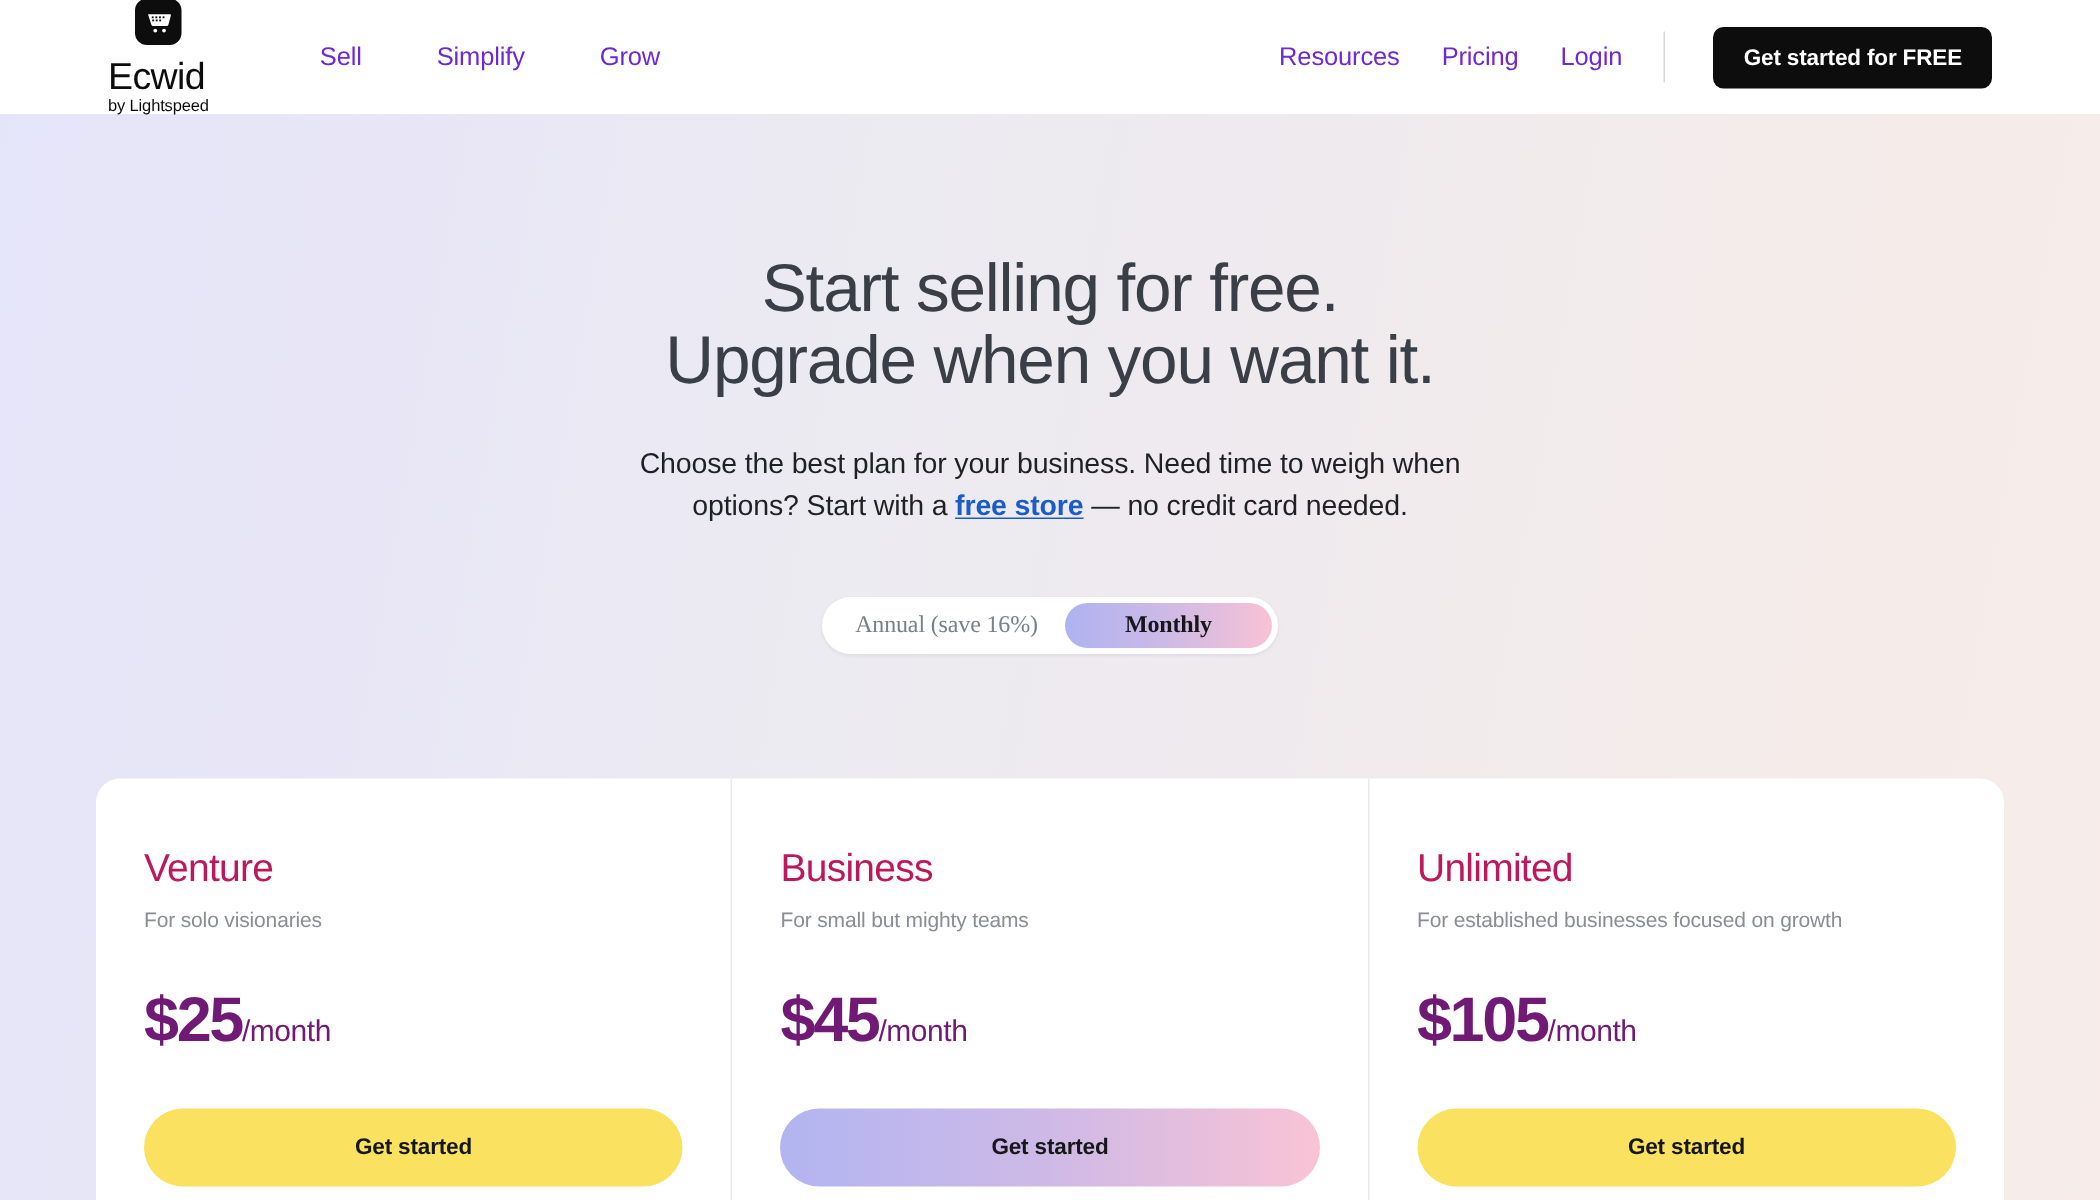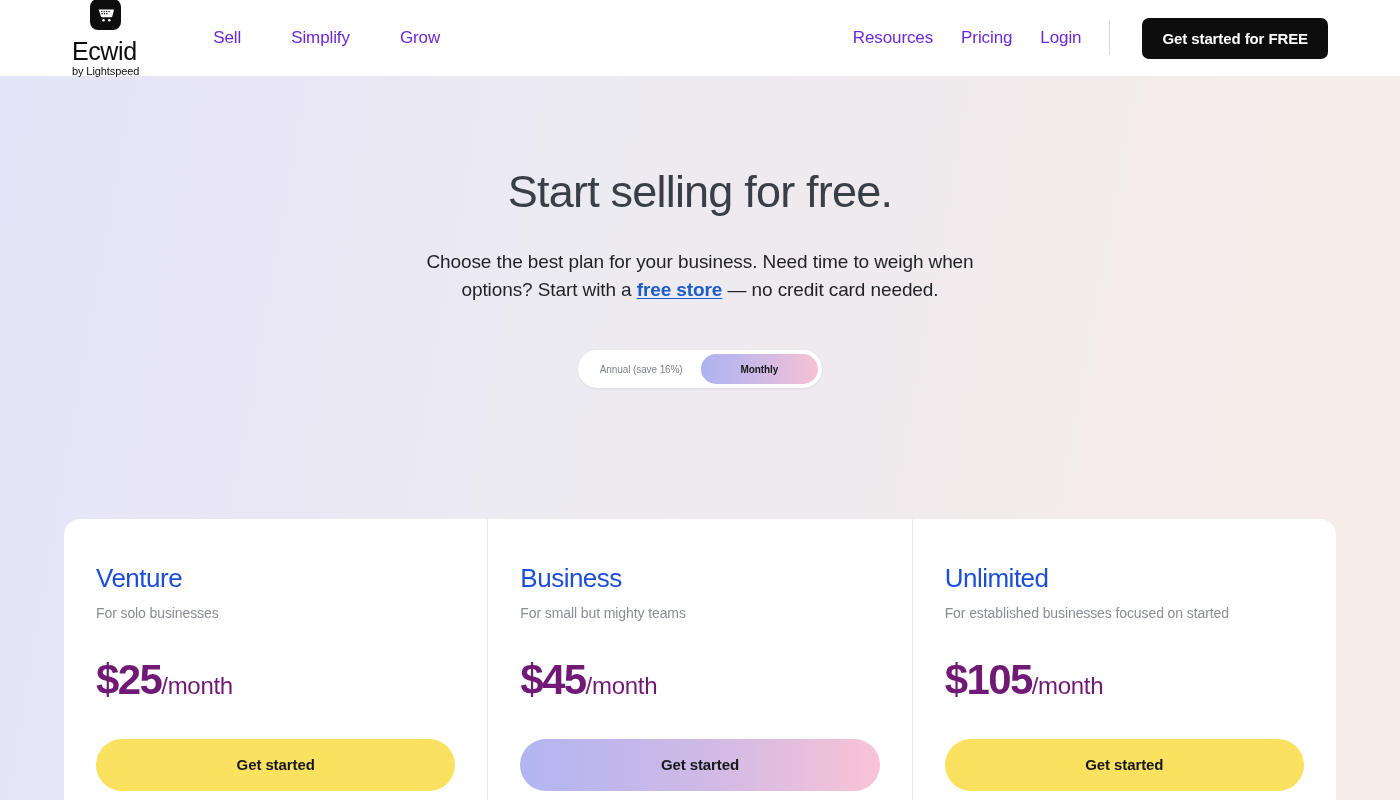--- a/index.html
+++ b/index.html
@@ -140,22 +140,22 @@
     background: #ffffff;
     border-radius: 999px;
     padding: 4px;
     height: 38px;
     box-shadow: 0 1px 3px rgba(30,20,60,0.07);
   }
 
   .toggle-opt {
     border: none;
     background: transparent;
-    font-family: Liberation Sans, sans-serif;
-    font-size: 10px;
+    font-family: Liberation Serif, serif;
+    font-size: 16px;
     letter-spacing: -0.1px;
     height: 30px;
     padding: 0 18px;
     border-radius: 999px;
     cursor: pointer;
     white-space: nowrap;
     color: #7b7f87;
     text-align: right;
   }
 
@@ -183,21 +183,21 @@
     flex: 1 1 0;
     padding: 45px 32px 0 32px;
     position: relative;
   }
 
   .plan + .plan { border-left: 1px solid #e9e9ee; }
 
   .plan-name {
     font-size: 26px;
     font-weight: 400;
-    color: #1d4ed8;
+    color: #be185d;
     letter-spacing: -0.5px;
     line-height: 1.1;
   }
 
   .plan-desc {
     margin-top: 12px;
     font-size: 14px;
     color: #8a8d94;
     letter-spacing: -0.1px;
   }
@@ -210,21 +210,21 @@
   }
 
   .price-amount {
     font-size: 42px;
     font-weight: bold;
     letter-spacing: -1.6px;
     line-height: 1;
   }
 
   .price-period {
-    font-size: 24px;
+    font-size: 20px;
     letter-spacing: -0.3px;
     line-height: 1;
   }
 
   .plan-btn {
     display: block;
     width: 100%;
     margin-top: 38px;
     height: 52px;
     border: none;
@@ -285,41 +285,42 @@
     </nav>
 
   </header>
 
   <section class="hero">
 
     <div class="hero-inner">
 
       <h1 class="hero-title">
         <span class="line">Start selling for free.</span>
+        <span class="line">Upgrade when you want it.</span>
       </h1>
 
       <p class="hero-sub">
         <span class="line">Choose the best plan for your business. Need time to weigh when</span>
         <span class="line"><span>options? Start with a </span><a class="hero-link">free store</a><span> — no credit card needed.</span></span>
       </p>
 
       <div class="toggle-wrap">
         <div class="toggle">
           <button class="toggle-opt">Annual (save 16%)</button>
           <button class="toggle-opt active">Monthly</button>
         </div>
       </div>
 
     </div>
 
     <div class="panel">
 
       <div class="plan">
         <h2 class="plan-name">Venture</h2>
-        <p class="plan-desc">For solo businesses</p>
+        <p class="plan-desc">For solo visionaries</p>
         <div class="plan-price">
           <span class="price-amount">$25</span>
           <span class="price-period">/month</span>
         </div>
         <button class="plan-btn">Get started</button>
 
       </div>
 
       <div class="plan">
         <h2 class="plan-name">Business</h2>
@@ -327,21 +328,21 @@
         <div class="plan-price">
           <span class="price-amount">$45</span>
           <span class="price-period">/month</span>
         </div>
         <button class="plan-btn gradient">Get started</button>
 
       </div>
 
       <div class="plan">
         <h2 class="plan-name">Unlimited</h2>
-        <p class="plan-desc">For established businesses focused on started</p>
+        <p class="plan-desc">For established businesses focused on growth</p>
         <div class="plan-price">
           <span class="price-amount">$105</span>
           <span class="price-period">/month</span>
         </div>
         <button class="plan-btn">Get started</button>
 
       </div>
 
     </div>
 

